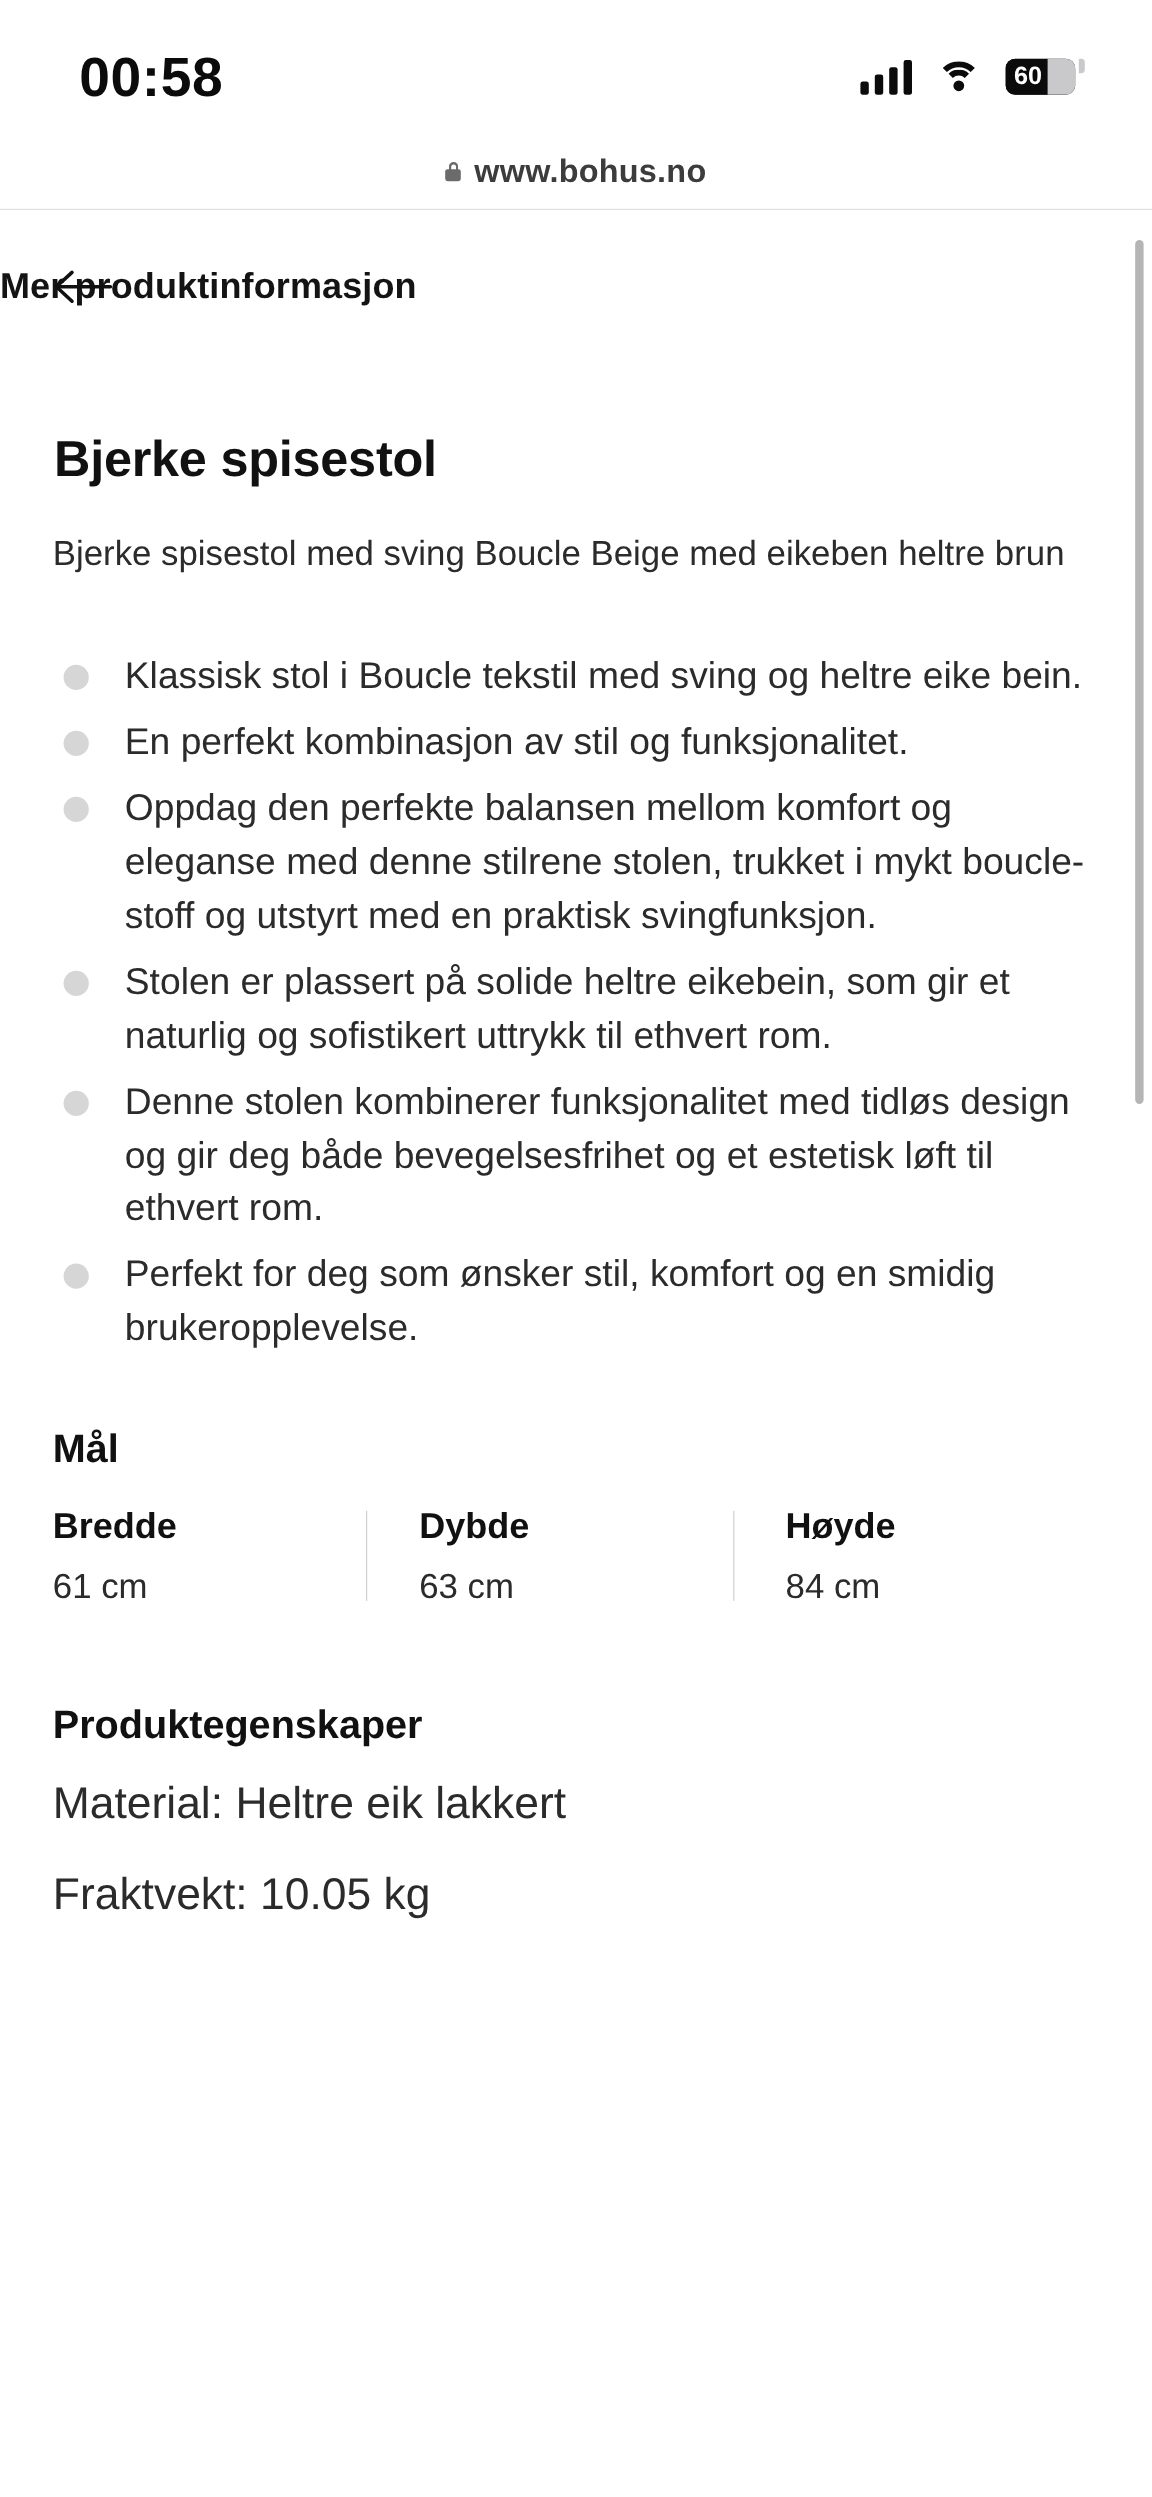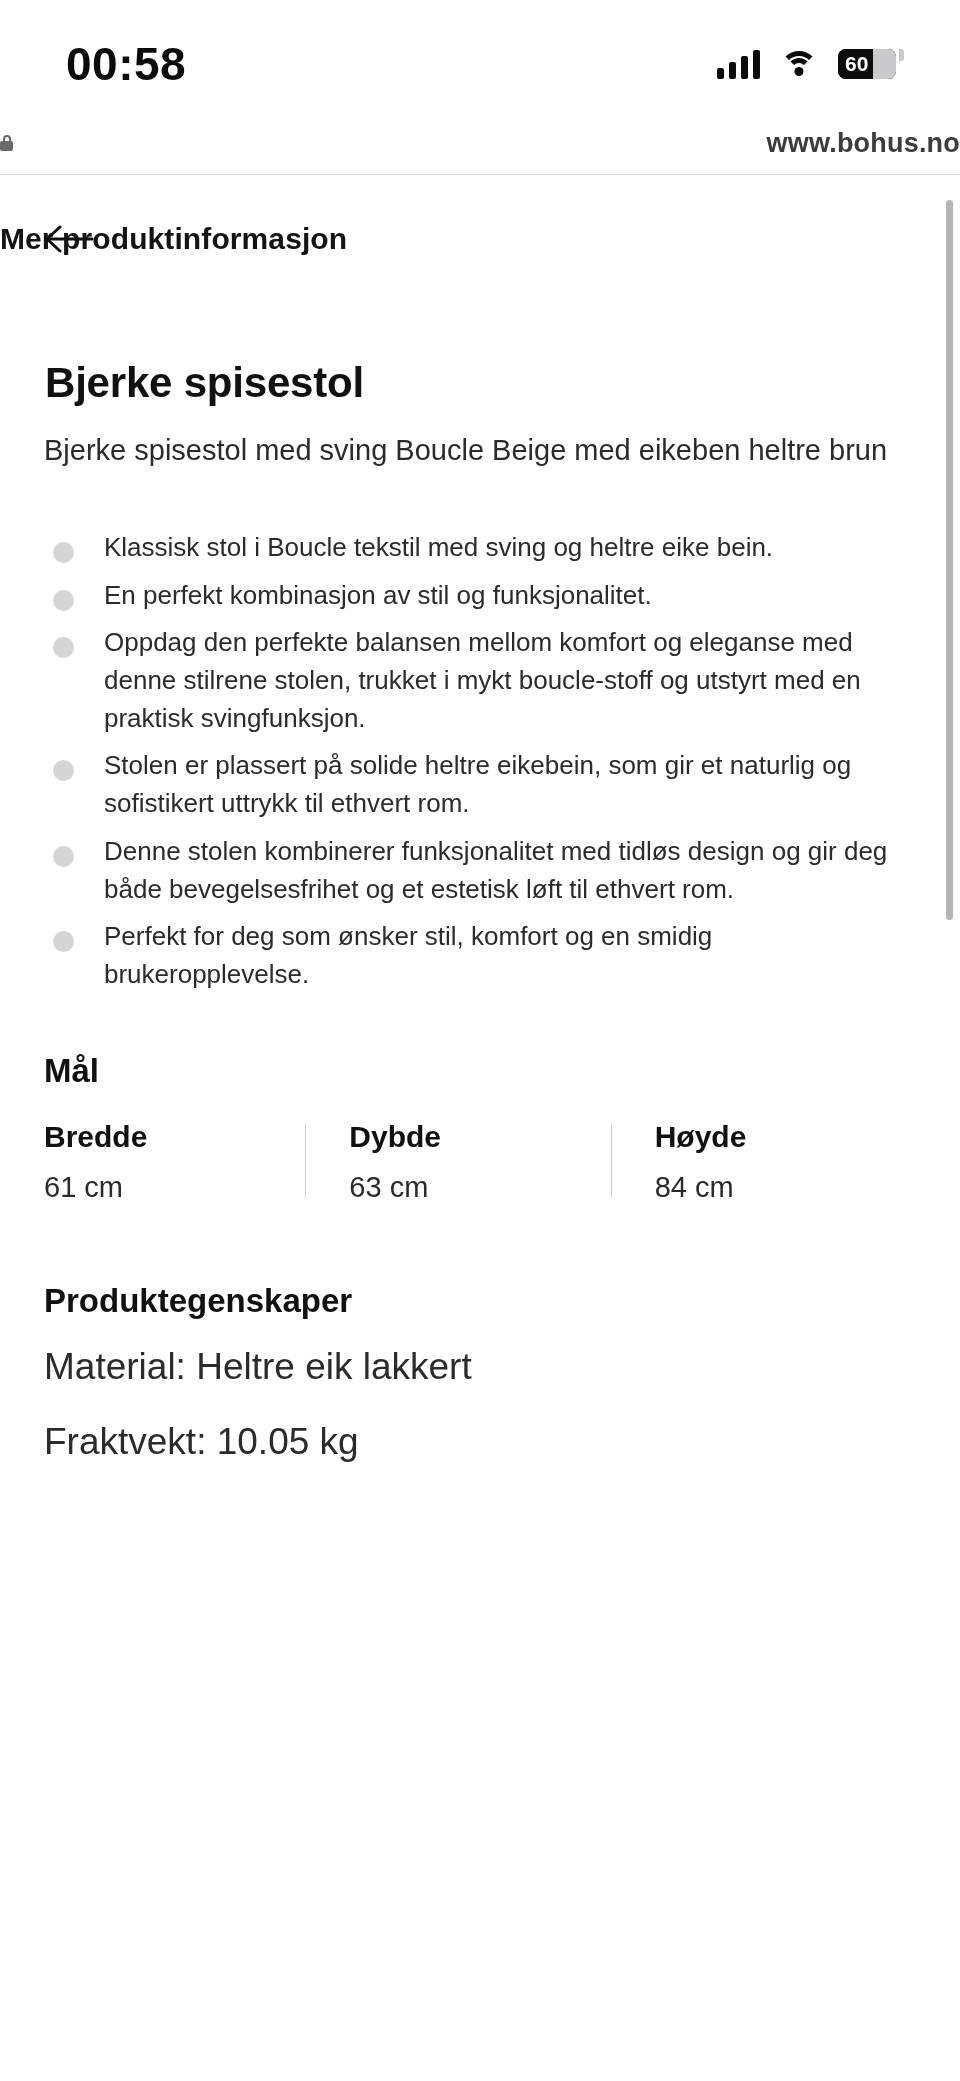--- a/index.html
+++ b/index.html
@@ -111,21 +111,21 @@
     border-radius: 0 3px 3px 0;
     margin-left: 3px;
   }
 
   
   .url-bar {
     height: 63px;
     flex: 0 0 63px;
     display: flex;
     align-items: center;
-    justify-content: space-between;
+    justify-content: center;
     gap: 11px;
     border-bottom: 1px solid #e0e0e0;
     background: #fff;
   }
   .lock-icon {
     position: relative;
     width: 13px; height: 16px;
   }
   .lock-icon .body {
     position: absolute; bottom: 0; left: 0;
@@ -181,37 +181,37 @@
     overflow: hidden;
   }
   h1.product-title {
     margin: 78px 0 0 1px;
     font-size: 42px;
     font-weight: bold;
     letter-spacing: -0.2px;
     color: #111;
   }
   p.product-subtitle {
-    margin: 22px 0 0 0;
+    margin: 34px 0 0 0;
     font-size: 29px;
     line-height: 1.45;
     color: #2b2b2b;
     max-width: 860px;
   }
 
   ul.features {
     list-style: none;
     margin: 58px 0 0 0;
     padding: 0;
   }
   ul.features li {
     position: relative;
     padding-left: 60px;
     margin-bottom: 10px;
-    font-size: 26px;
+    font-size: 31px;
     line-height: 1.45;
     color: #2b2b2b;
   }
   ul.features li .bullet {
     position: absolute;
     left: 9px;
     top: 13px;
     width: 21px; height: 21px;
     border-radius: 50%;
     background: #d6d6d6;

